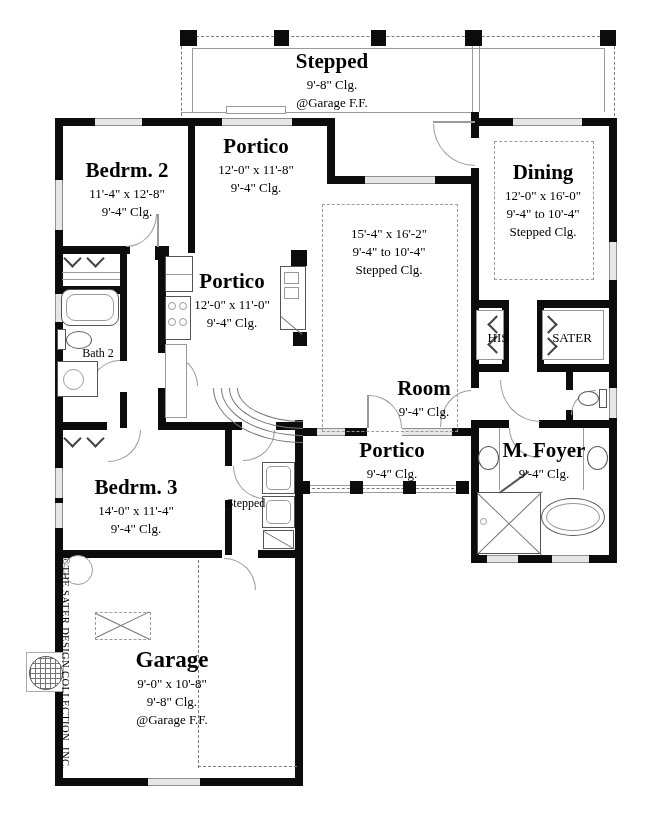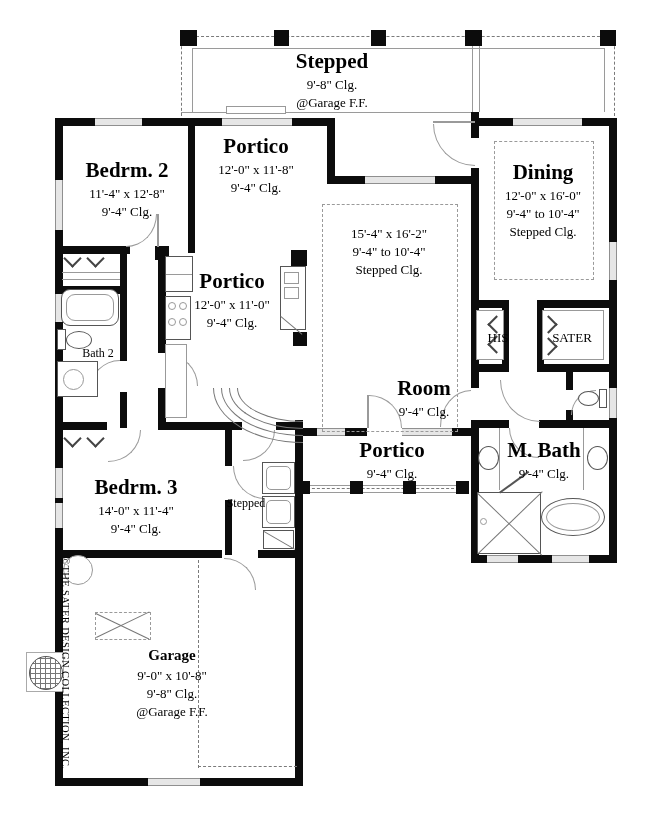--- a/index.html
+++ b/index.html
@@ -19,21 +19,21 @@
   .arc-tr{border-right:1px solid #9a9a9a;border-top:1px solid #9a9a9a;border-top-right-radius:100% 100%}
   .carc{border-color:#777}
   .fix{position:absolute;border:1px solid #555;background:#fff;box-sizing:border-box}
   .thin{border-color:#999}
   .oval{border-radius:50%}
   .rr{border-radius:9px}
   .chev{position:absolute;width:13px;height:13px;border-right:2px solid #444;border-bottom:2px solid #444;box-sizing:border-box}
   .xline{position:absolute;height:1px;background:#777;transform-origin:0 0}
   .label{position:absolute;transform:translateX(-50%);text-align:center;white-space:nowrap;line-height:1}
   .rtitle{font-weight:bold;font-size:21px;margin-bottom:4px}
-  .xl{font-size:15px}
+  .xl{font-size:23px}
   .rsub{font-size:13px;line-height:1.38}
   .small{font-size:12px}
   .tiny{font-size:13px}
   .copyright{position:absolute;writing-mode:vertical-rl;text-orientation:sideways;font-size:10.5px;letter-spacing:.4px}
   .hatch{position:absolute;border:1px solid #555;border-radius:50%;
     background:repeating-linear-gradient(0deg,#777 0 1px,transparent 1px 5px),
                repeating-linear-gradient(90deg,#777 0 1px,transparent 1px 5px)}
 </style>
 </head>
 <body>
@@ -261,21 +261,21 @@
     <div class="rtitle">Room</div>
     <div class="rsub">9'-4" Clg.</div>
   </div>
 
   <div class="label" style="left:392px;top:440px">
     <div class="rtitle">Portico</div>
     <div class="rsub">9'-4" Clg.</div>
   </div>
 
   <div class="label" style="left:544px;top:440px">
-    <div class="rtitle">M. Bath</div>
+    <div class="rtitle">M. Foyer</div>
     <div class="rsub">9'-4" Clg.</div>
   </div>
 
   <div class="label" style="left:136px;top:477px">
     <div class="rtitle">Bedrm. 3</div>
     <div class="rsub">14'-0" x 11'-4"</div>
     <div class="rsub">9'-4" Clg.</div>
   </div>
 
   <div class="label small" style="left:246px;top:497px">Stepped</div>

